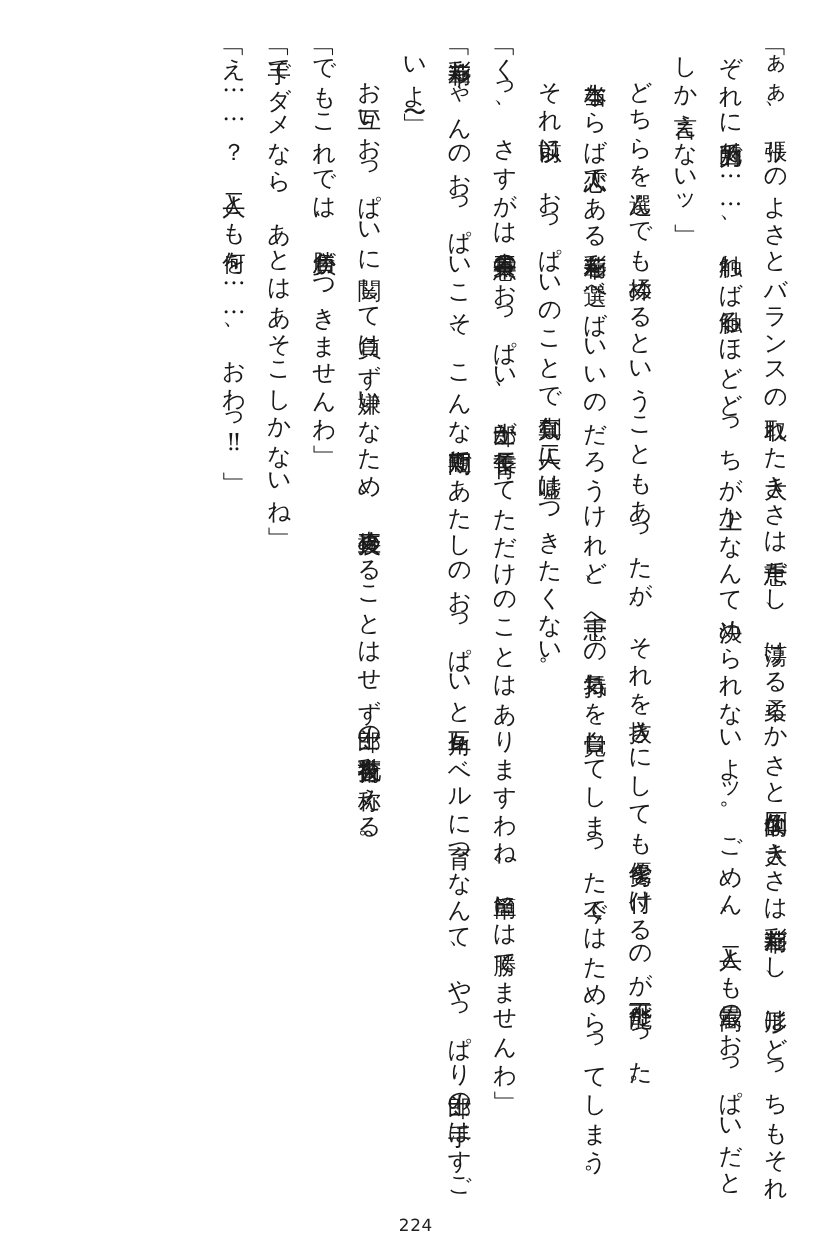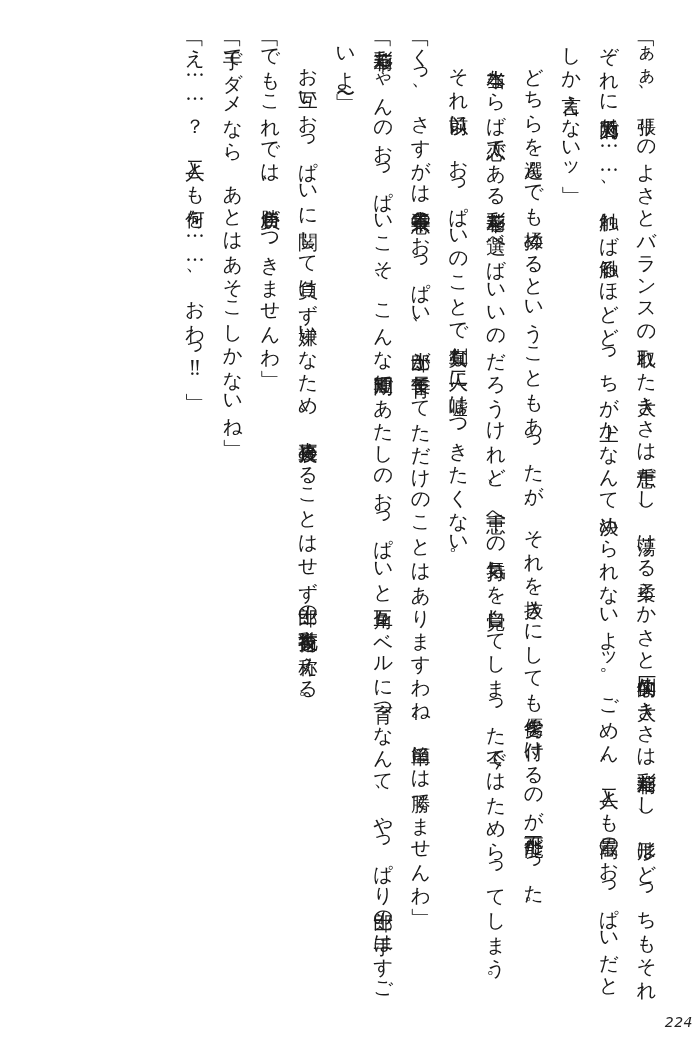--- a/index.html
+++ b/index.html
@@ -52,26 +52,25 @@
   
   #text-body p.indent {
     text-indent: 1em;
   }
 
   #page-number {
     position: absolute;
     left: 0;
     right: 0;
     bottom: 20px;
-    text-align: right;
+    text-align: center;
     font-family: "DejaVu Sans", "Liberation Sans", sans-serif;
     font-size: 14px;
     color: #222;
     letter-spacing: 0.5px;
-    font-style: italic;
   }
 </style>
 </head>
 <body>
 
 <div id="page">
 
   <div id="text-body">
     <p>「ぁぁ、張りのよさとバランスの取れた大きさは千恵だし、蕩ける柔らかさと圧倒的な大きさは彩莉華だし、形はどっちもそれぞれに魅力的で……、触れば触るほどどっちが上かなんて決められないよッ。ごめん、二人とも最高のおっぱいだとしか言えないッ」</p>
     <p class="indent">どちらを選んでも揉めるということもあったが、それを抜きにしても優劣を付けるのが不可能だった。</p>

